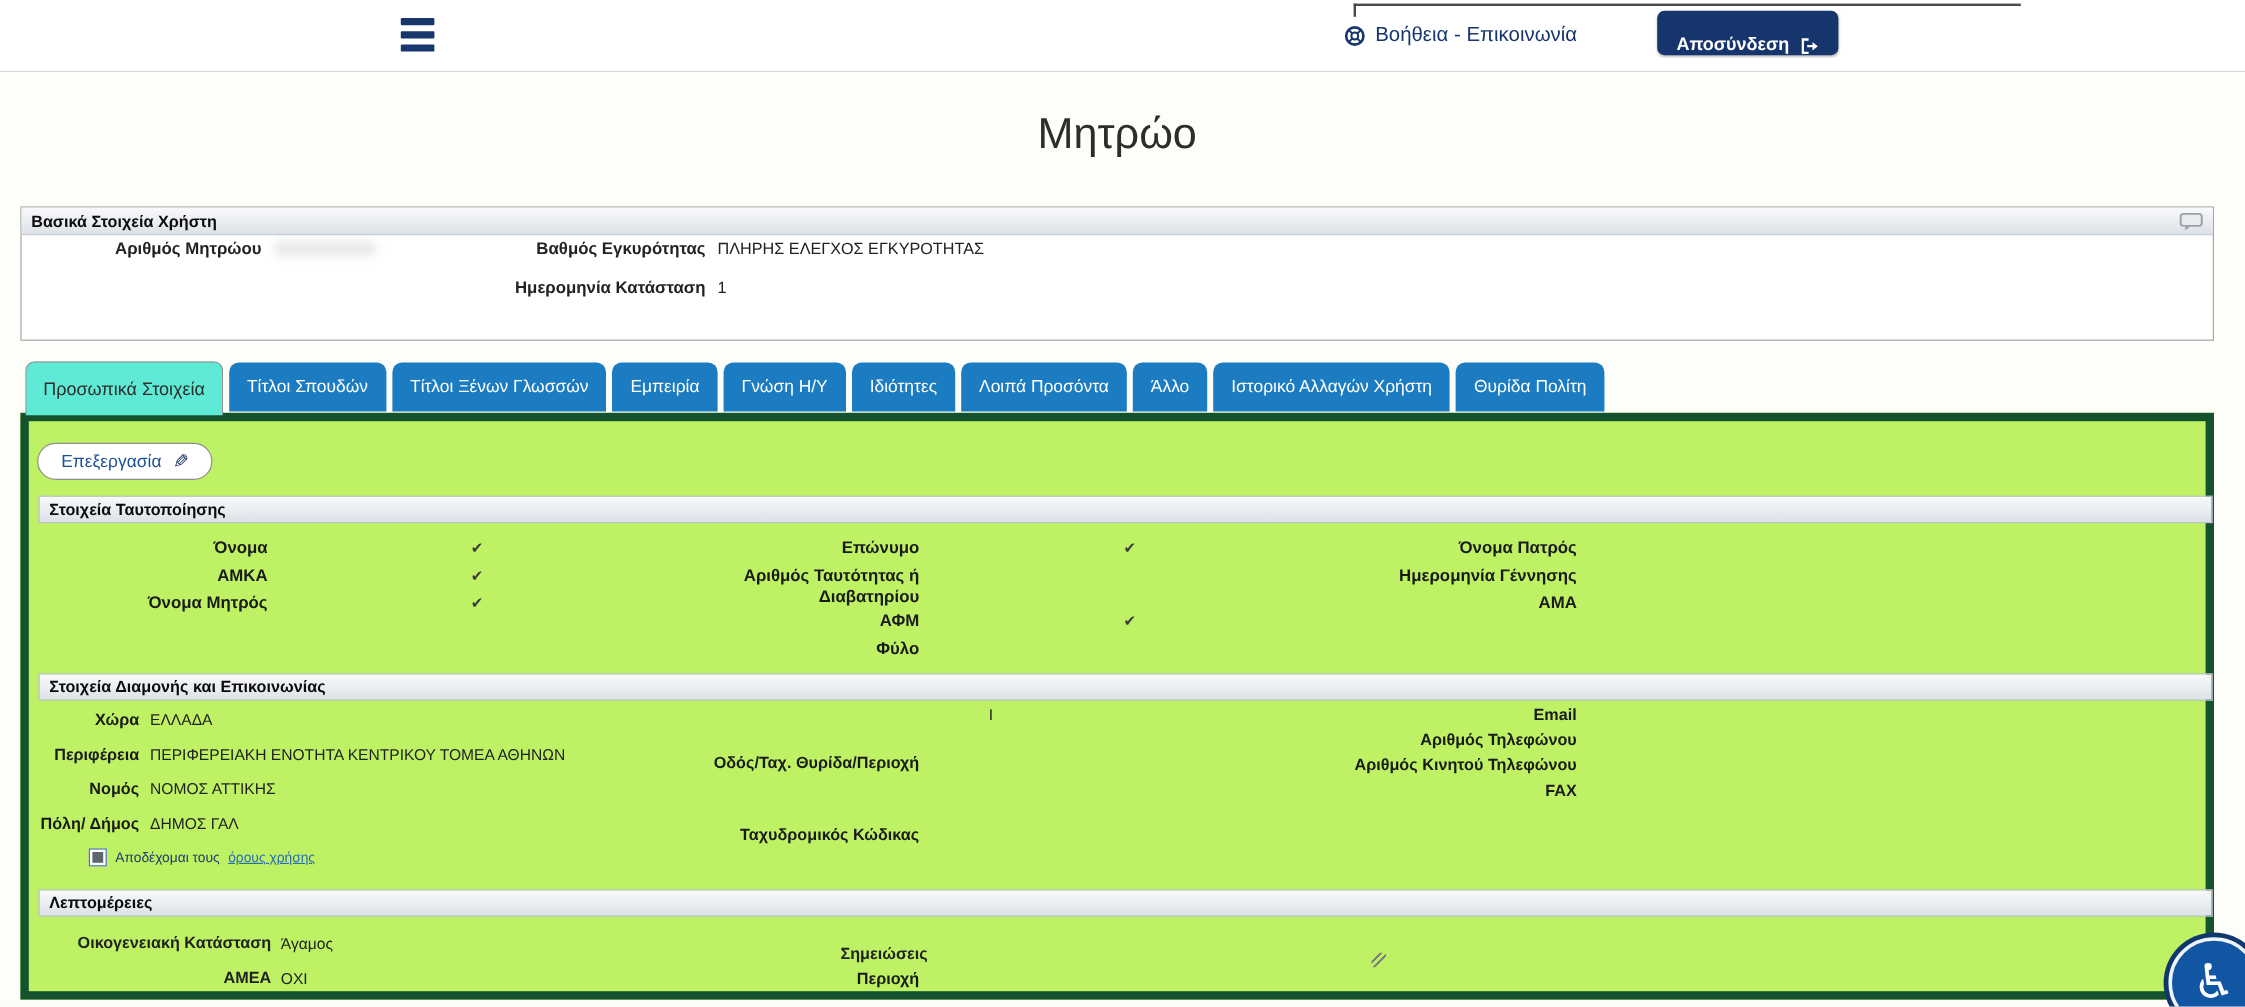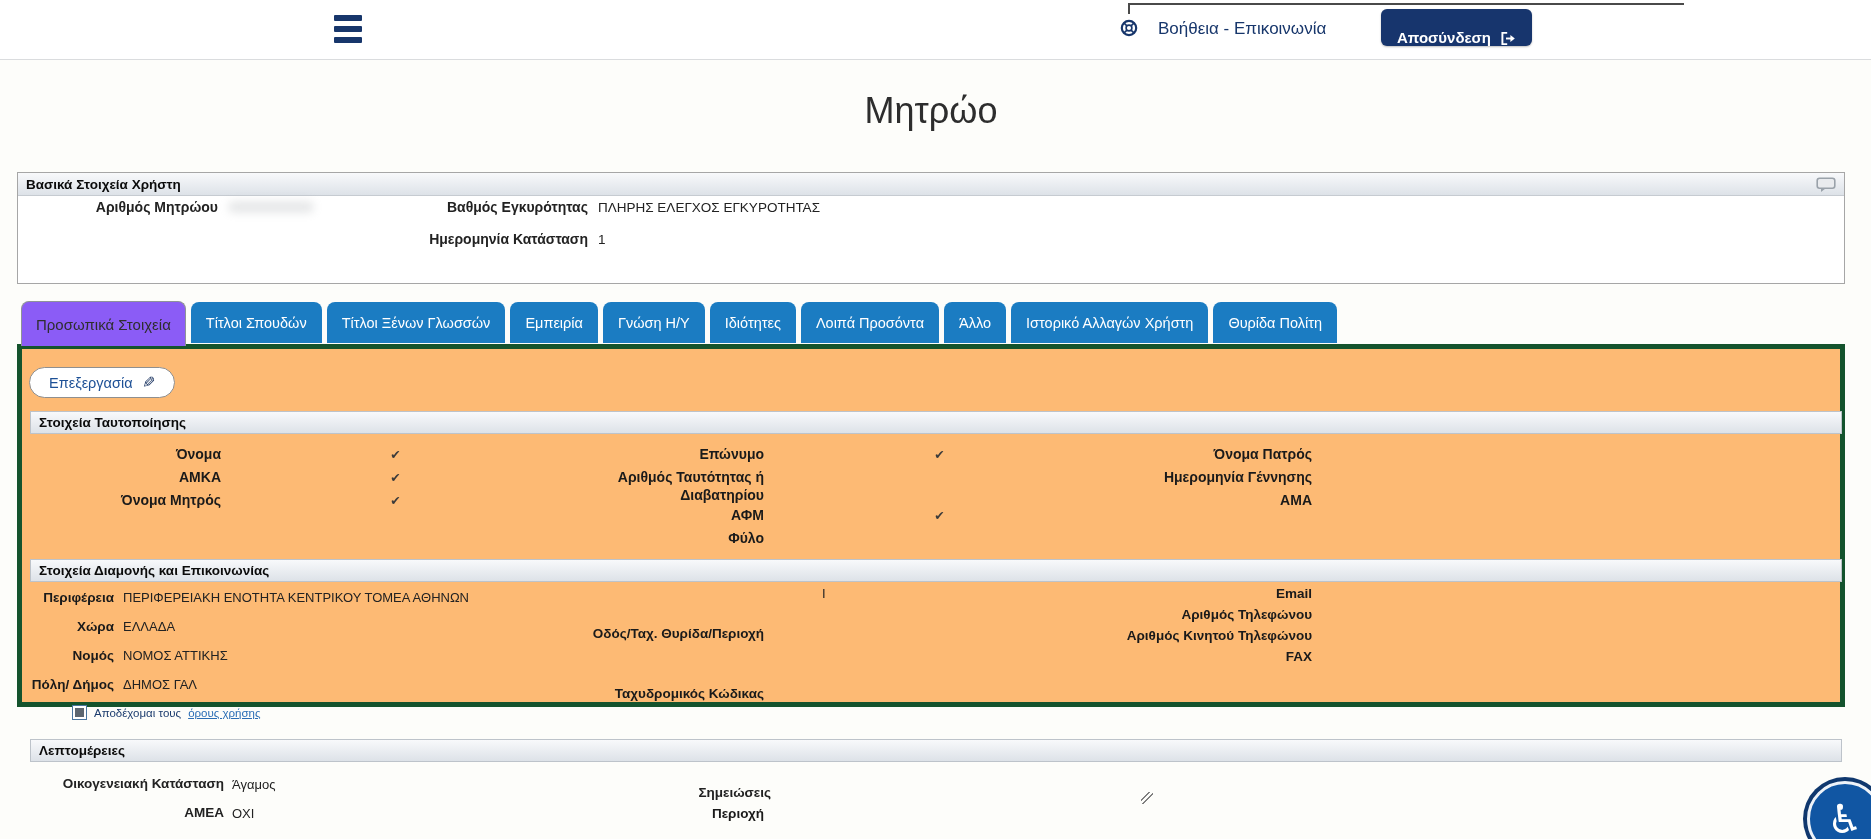--- a/index.html
+++ b/index.html
@@ -6,21 +6,21 @@
   html,body { background:#fbfbf8; }
   body { font-family:"Liberation Sans","DejaVu Sans",sans-serif; color:#222; }
   .page { position:relative; width:1871px; height:839px; overflow:hidden; background:#fdfdfa; }
 
   
   .hd { position:absolute; top:0; left:0; width:1871px; height:60px; background:#fff; border-bottom:1px solid #dadcde; z-index:5; }
   .hamburger { position:absolute; left:334px; top:14px; width:28px; height:30px; background:none; border:none; cursor:pointer; display:flex; flex-direction:column; justify-content:space-between; padding:1px 0; }
   .hamburger span { display:block; width:28px; height:6px; background:#17366b; border-radius:1px; }
   .art-h { position:absolute; left:1128px; top:3px; width:556px; height:2px; background:#4a4a4a; }
   .art-v { position:absolute; left:1128px; top:3px; width:2px; height:11px; background:#4a4a4a; }
-  .help-link { position:absolute; left:1120px; top:19px; display:flex; align-items:flex-start; gap:20px; color:#17366b; font-size:17px; text-decoration:none; cursor:pointer; white-space:nowrap; }
+  .help-link { position:absolute; left:1120px; top:19px; display:flex; align-items:flex-end; gap:8px; color:#17366b; font-size:17px; text-decoration:none; cursor:pointer; white-space:nowrap; }
   .logout-btn { position:absolute; left:1381px; top:9px; height:37px; padding:0 16px; background:#17356d; color:#fff; font-weight:bold; font-size:15px; border:none; border-radius:6px; display:flex; align-items:flex-end; gap:9px; cursor:pointer; box-shadow:0 1px 2px rgba(0,0,0,.25); }
 
   
   .page-title { position:absolute; left:17px; top:90px; width:1828px; text-align:center; font-size:36px; font-weight:400; color:#2d2d2d; }
 
   
   .bar { height:23px; background:linear-gradient(#f8f9fb,#dde2e8); border:1px solid #bdc3ca; display:flex; align-items:center; padding:0 8px; font-weight:bold; font-size:13.5px; color:#0b0b0b; white-space:nowrap; }
 
   
   .panel1 { position:absolute; left:17px; top:172px; width:1828px; height:112px; background:#fff; border:1px solid #a6a6a6; }
@@ -30,24 +30,24 @@
   .p1row2 { position:absolute; left:320px; top:58px; display:flex; align-items:center; white-space:nowrap; }
   .p1lbl1 { width:200px; text-align:right; font-weight:bold; font-size:14px; }
   .p1lbl2 { width:250px; margin-left:24px; text-align:right; font-weight:bold; font-size:14px; }
   .p1lbl2b { width:250px; text-align:right; font-weight:bold; font-size:14px; }
   .p1val { margin-left:10px; font-size:13.5px; color:#222; }
   .smudge { margin-left:10px; width:86px; height:12px; border-radius:6px; background:#9fa4a8; opacity:.25; filter:blur(4px); }
 
   
   .tabs { position:absolute; left:21px; top:300px; height:45px; display:flex; align-items:flex-end; gap:5px; z-index:3; }
   .tab { height:41px; margin-bottom:2px; background:#1b7cc2; color:#fff; border:none; border-radius:8px 8px 0 0; padding:0 15px; display:flex; align-items:center; font-size:14.5px; white-space:nowrap; cursor:pointer; }
-  .tab.active { height:45px; margin-bottom:-1px; background:#8b5cf6; color:#2e2e2e; border:1px solid #8f9398; border-bottom:none; font-size:15px; padding:0 14px; }
-
-  
-  .panel2 { position:absolute; left:17px; top:344px; width:1828px; height:363px; background:#fdba74; border:5px solid #14532d; z-index:2; }
+  .tab.active { height:45px; margin-bottom:-1px; background:#5eead4; color:#2e2e2e; border:1px solid #8f9398; border-bottom:none; font-size:15px; padding:0 14px; }
+
+  
+  .panel2 { position:absolute; left:17px; top:344px; width:1828px; height:489px; background:#bef264; border:7px solid #14532d; z-index:2; }
   .edit-btn { position:absolute; left:7px; top:18px; height:31px; padding:0 19px; border-radius:16px; border:1px solid #8f8f8f; background:#fff; color:#1d5096; font-size:14.5px; display:flex; align-items:center; gap:9px; cursor:pointer; }
   .pencil { color:#16305e; font-size:16px; transform:scaleX(-1); display:inline-block; }
   .bar.s1 { position:absolute; left:8px; top:62px;  width:1812px; }
   .bar.s2 { position:absolute; left:8px; top:210px; width:1812px; }
   .bar.s3 { position:absolute; left:8px; top:390px; width:1812px; }
 
   
   .icol1 { position:absolute; left:8px;    top:96px; width:540px; }
   .icol2 { position:absolute; left:548px;  top:96px; width:545px; }
   .icol3 { position:absolute; left:1093px; top:96px; width:735px; }
@@ -218,26 +218,26 @@
         <span class="ilabel">ΑΜΑ</span>
         <span class="icheck"></span>
       </div>
     </div>
 
     <div class="bar s2">
       <span>Στοιχεία Διαμονής και Επικοινωνίας</span>
     </div>
     <div class="rcol1">
       <div class="rrow">
+        <span class="rlabel">Χώρα</span>
+        <span class="rval">ΕΛΛΑΔΑ</span>
+      </div>
+      <div class="rrow">
         <span class="rlabel">Περιφέρεια</span>
         <span class="rval">ΠΕΡΙΦΕΡΕΙΑΚΗ ΕΝΟΤΗΤΑ ΚΕΝΤΡΙΚΟΥ ΤΟΜΕΑ ΑΘΗΝΩΝ</span>
-      </div>
-      <div class="rrow">
-        <span class="rlabel">Χώρα</span>
-        <span class="rval">ΕΛΛΑΔΑ</span>
       </div>
       <div class="rrow">
         <span class="rlabel">Νομός</span>
         <span class="rval">ΝΟΜΟΣ ΑΤΤΙΚΗΣ</span>
       </div>
       <div class="rrow">
         <span class="rlabel">Πόλη/ Δήμος</span>
         <span class="rval">ΔΗΜΟΣ ΓΑΛ</span>
       </div>
       <div class="terms">

